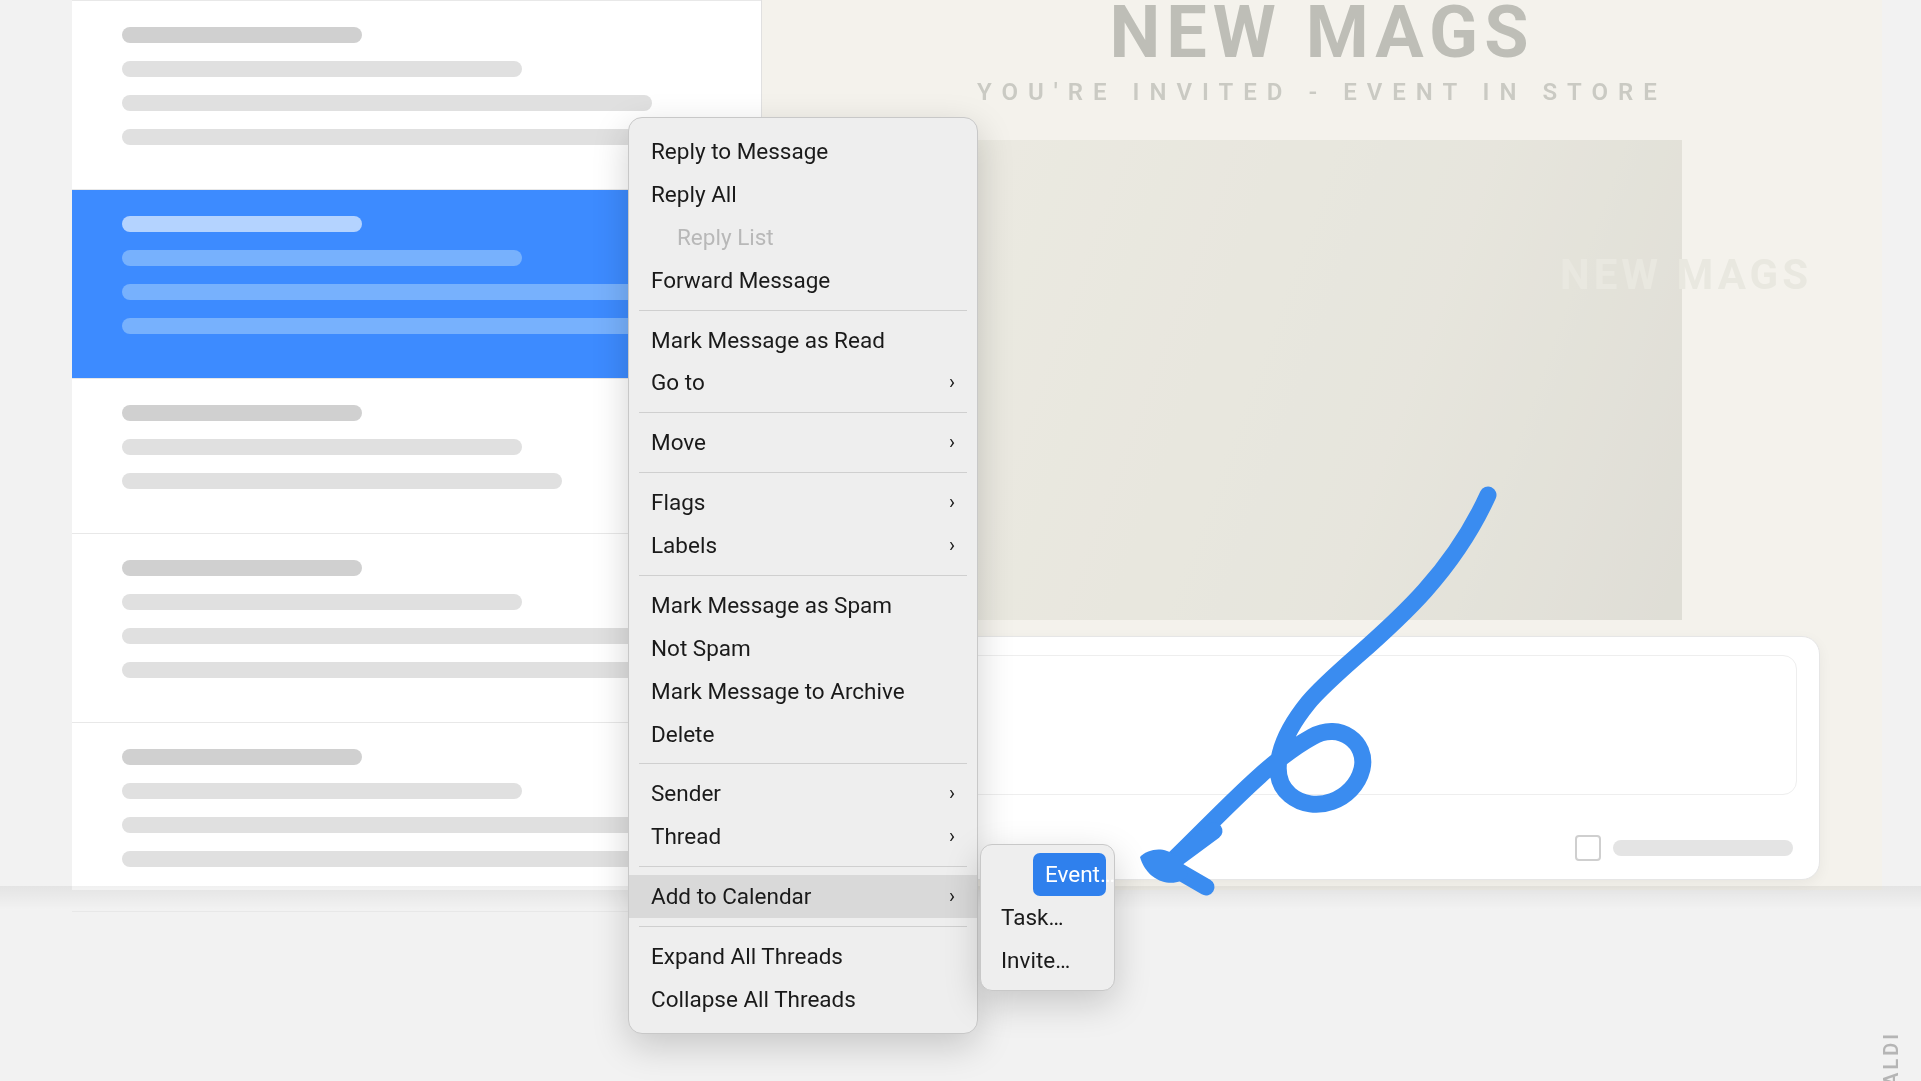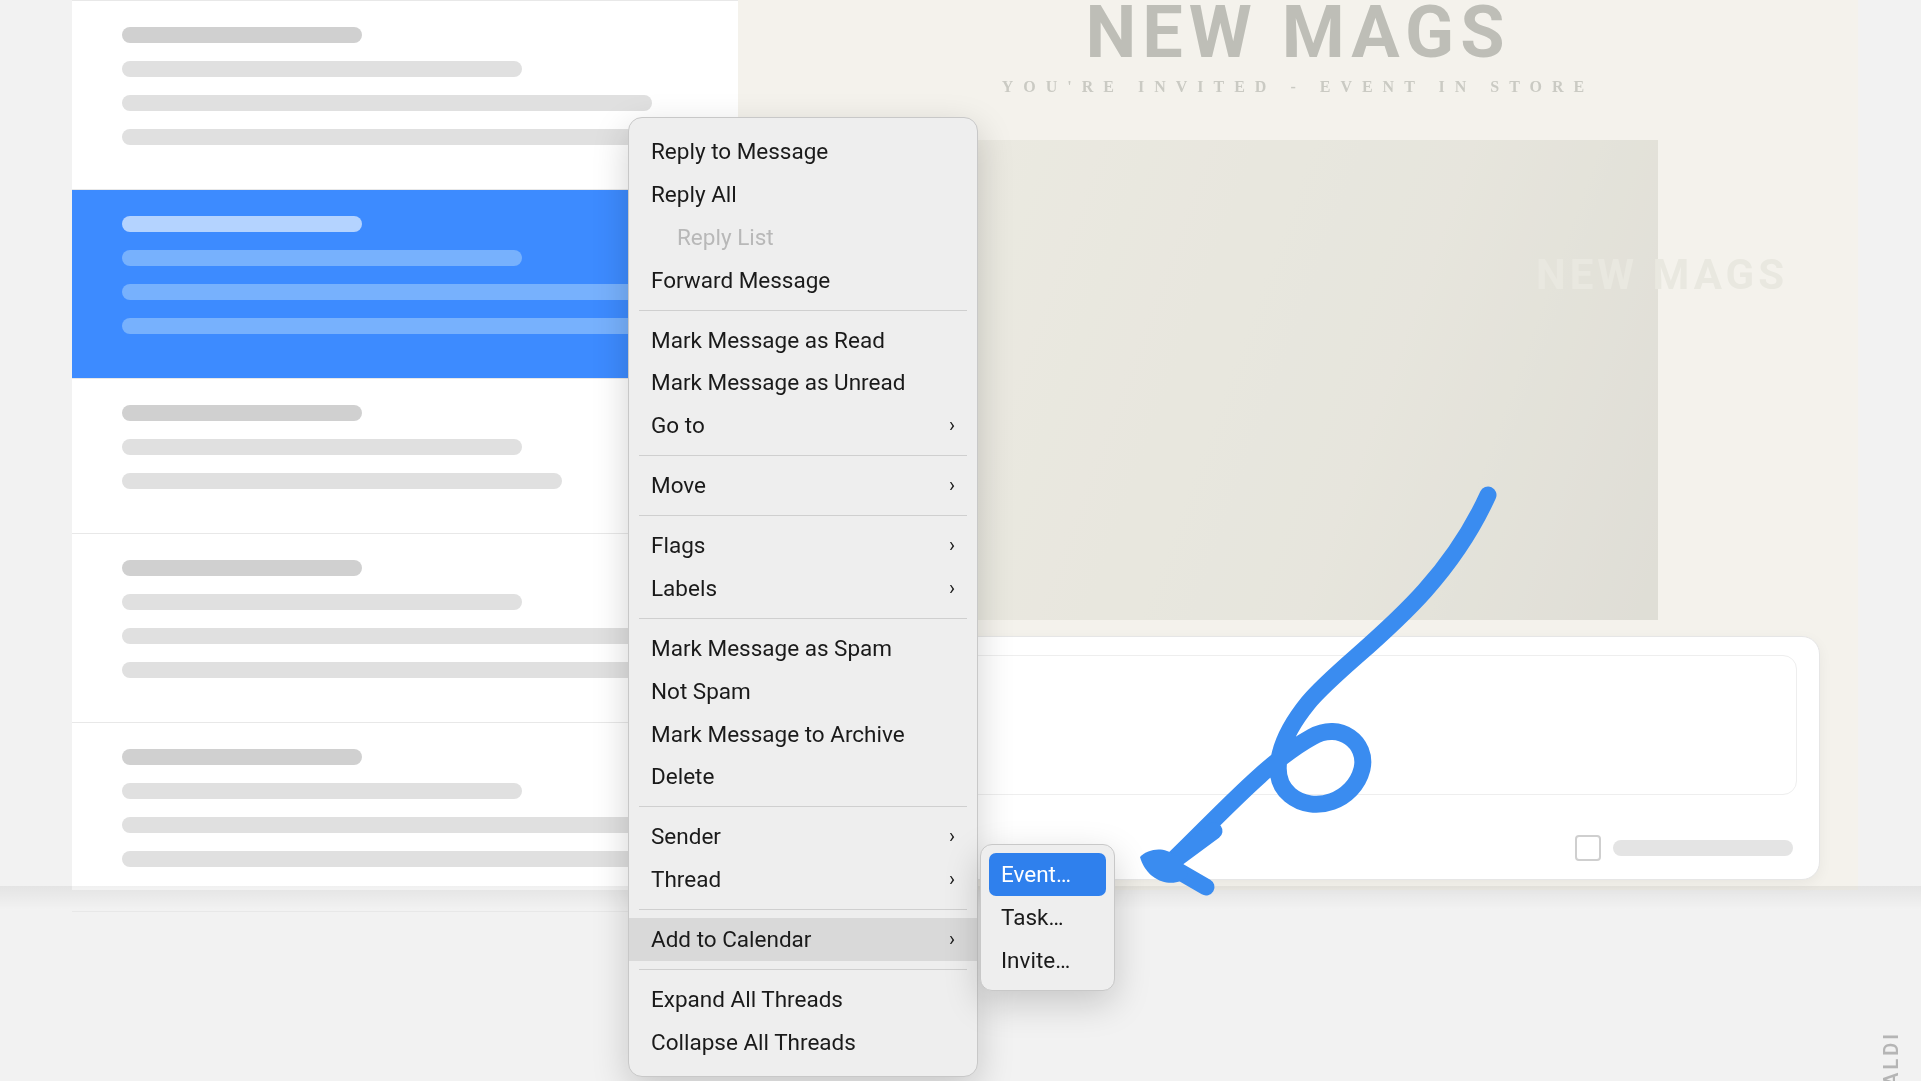--- a/index.html
+++ b/index.html
@@ -56,21 +56,21 @@
 
 .message-item.selected {
   background: #3d8bff;
 }
 .message-item.selected .bar.title { background: #b4d3ff; }
 .message-item.selected .bar { background: #77b1fd; }
 
 
 .preview {
   position: absolute;
-  left: 738px;
+  left: 762px;
   top: 0;
   width: 1120px;
   height: 890px;
   background: linear-gradient(#e6e3d6, #e6e3d6);
 }
 
 .preview .overlay {
   position: absolute;
   inset: 0;
   background: rgba(255,255,255,0.55);
@@ -88,25 +88,24 @@
   letter-spacing: 6px;
   color: #707060;
 }
 
 .preview-subtitle {
   position: absolute;
   top: 78px;
   left: 0;
   width: 100%;
   text-align: center;
-  font-size: 16px;
+  font-size: 24px;
   font-weight: 600;
   letter-spacing: 10px;
   color: #8a8a7a;
-  font-family: Liberation Serif, serif;
 }
 
 .preview-image {
   position: absolute;
   top: 140px;
   left: 200px;
   width: 720px;
   height: 480px;
   background: linear-gradient(110deg, #d3d0bd 0%, #c9c6b3 60%, #b8b5a4 100%);
 }
@@ -234,20 +233,21 @@
   padding: 4px 12px;
   font-size: 22.5px;
   color: #1a1a1a;
   border-radius: 7px;
   line-height: 1.55;
 }
 
 .submenu-item.selected {
   background: #2f80ed;
   color: #fff;
+  margin-left: 44px;
 }
 
 
 .arrow-annotation {
   position: absolute;
   left: 1118px;
   top: 485px;
   width: 380px;
   height: 420px;
   pointer-events: none;
@@ -350,23 +350,20 @@
         <div class="menu-item">
           <span>Forward Message</span>
         </div>
       </div>
       <div class="menu-divider"></div>
       <div class="menu-section">
         <div class="menu-item">
           <span>Mark Message as Read</span>
         </div>
         <div class="menu-item">
-          <span>Mark Message as Unread</span>
-        </div>
-        <div class="menu-item">
           <span>Go to</span>
           <span class="chevron">›</span>
         </div>
       </div>
       <div class="menu-divider"></div>
       <div class="menu-section">
         <div class="menu-item">
           <span>Move</span>
           <span class="chevron">›</span>
         </div>

